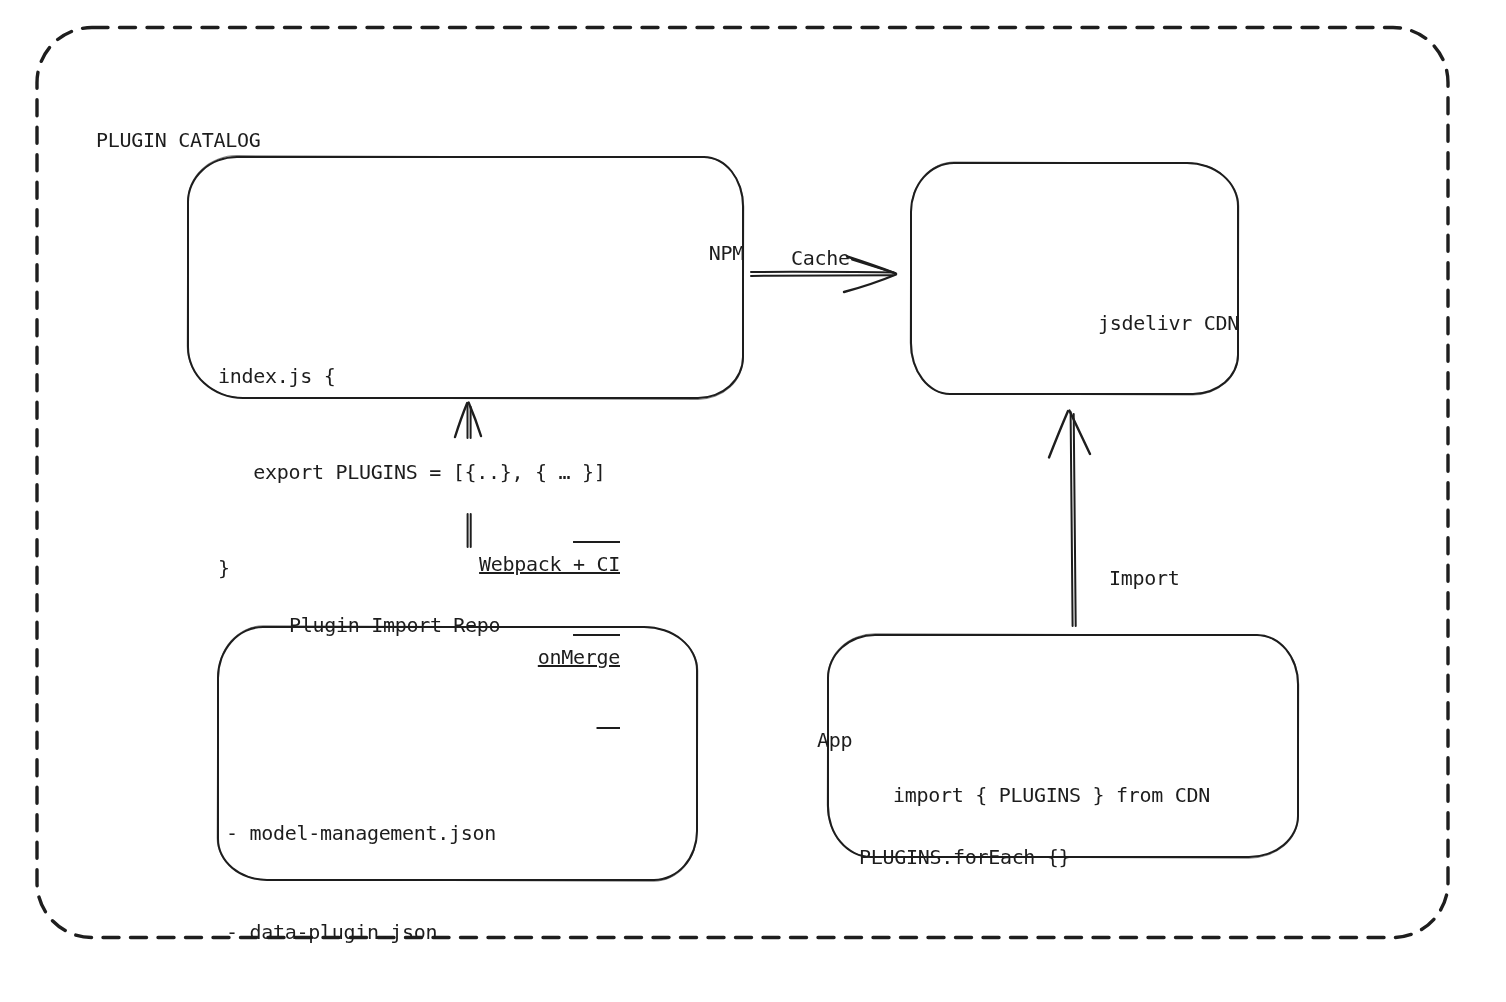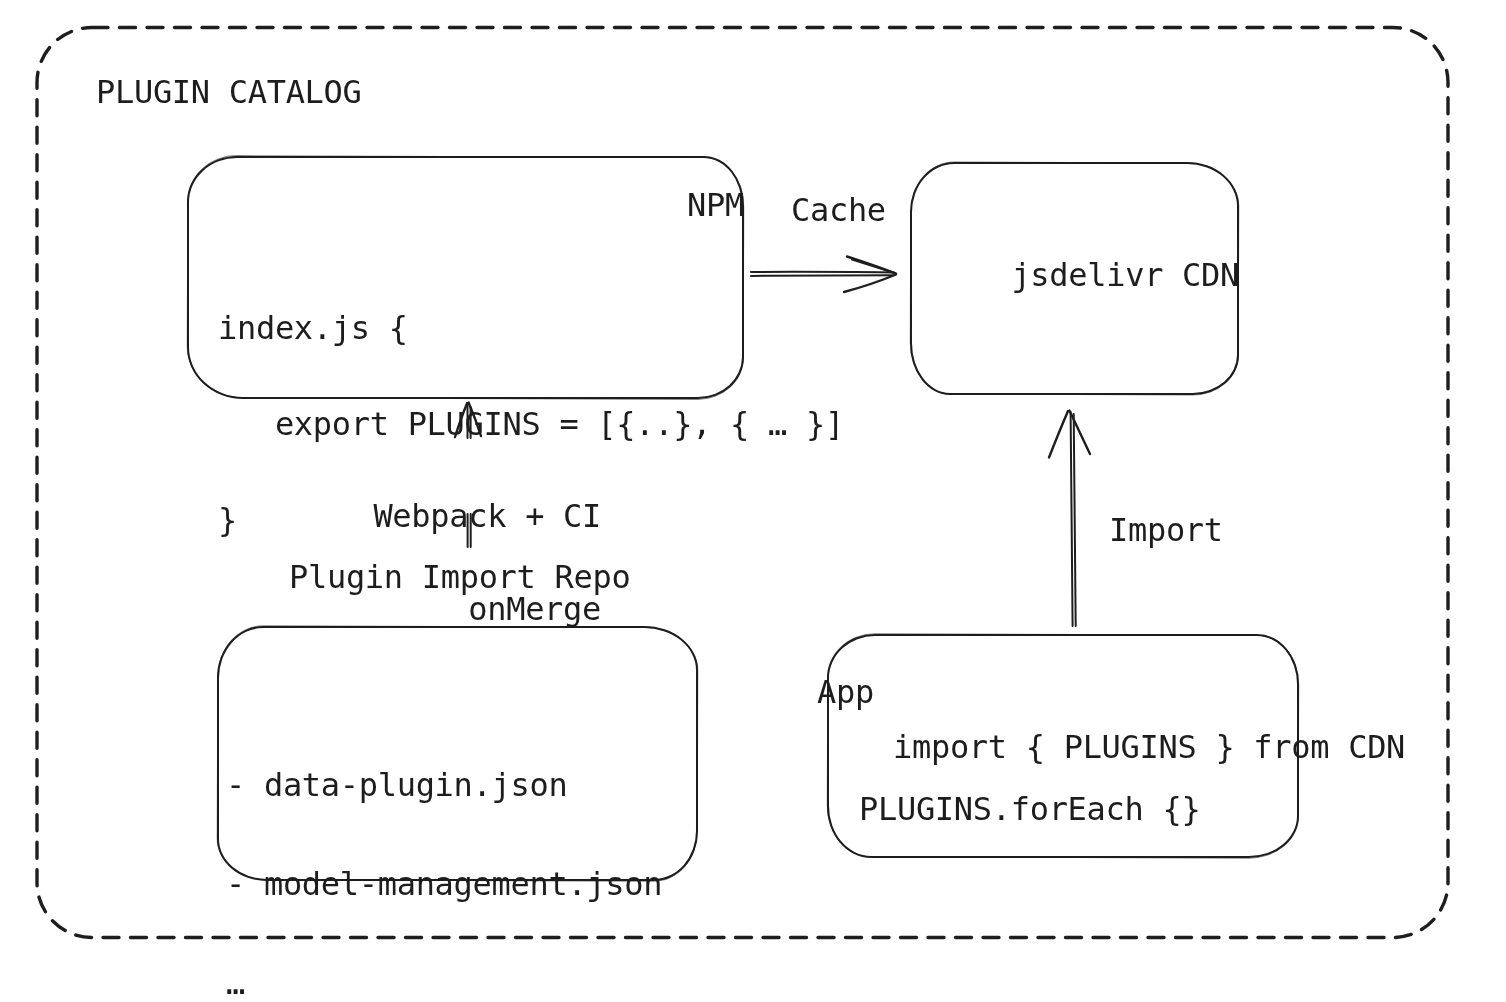--- a/index.html
+++ b/index.html
@@ -51,33 +51,34 @@
   .node-npm  { left: 187px; top: 156px; width: 557px; height: 243px;
                border-radius: 50px 40px 46px 56px / 46px 50px 42px 52px; }
   .node-cdn  { left: 910px; top: 162px; width: 329px; height: 233px;
                border-radius: 44px 52px 46px 40px / 50px 44px 40px 52px; }
   .node-repo { left: 217px; top: 626px; width: 481px; height: 255px;
                border-radius: 46px 54px 44px 50px / 52px 44px 50px 42px; }
   .node-app  { left: 827px; top: 634px; width: 472px; height: 224px;
                border-radius: 48px 42px 50px 44px / 44px 50px 42px 52px; }
   .t {
     position: absolute;
-    font-size: 32px;
+    font-size: 20px;
     line-height: 32px;
     white-space: pre;
     color: var(--text);
     letter-spacing: -0.3px;
+    margin-top: 48px;
   }
   .center { text-align: right; }
   .diagram-title { left: 96px;  top: 76px; }
   .npm-title     { left: 187px; top: 189px; width: 557px; }
   .npm-code      { left: 218px; top: 248px; }
   .cache-label   { left: 791px; top: 194px; }
   .cdn-label     { left: 910px; top: 259px; width: 329px; }
-  .build-label   { left: 301px; top: 439px; width: 300px; line-height: 31px; }
+  .build-label   { left: 320px; top: 439px; width: 300px; line-height: 31px; text-decoration: underline; }
   .repo-title    { left: 289px; top: 561px; }
   .repo-files    { left: 226px; top: 703px; line-height: 33px; }
   .app-title     { left: 817px; top: 676px; }
   .app-line1     { left: 893px; top: 731px; }
   .app-line2     { left: 859px; top: 793px; }
   .import-label  { left: 1109px; top: 514px; }
 </style>
 </head>
 <body>
 
@@ -128,22 +129,22 @@
   <div class="t center cdn-label">jsdelivr CDN</div>
 
   <div class="t center build-label">
     <span style="display:block">Webpack + CI</span>
     <span style="display:block">onMerge</span>
   </div>
 
   <div class="t repo-title">Plugin Import Repo</div>
   <div class="node node-repo"></div>
   <div class="t repo-files">
+    <div>- model-management.json</div>
     <div>- data-plugin.json</div>
-    <div>- model-management.json</div>
     <div>…</div>
   </div>
 
   <div class="node node-app"></div>
   <div class="t app-title">App</div>
   <div class="t app-line1">import { PLUGINS } from CDN</div>
   <div class="t app-line2">PLUGINS.forEach {}</div>
 
   <div class="t import-label">Import</div>
 

